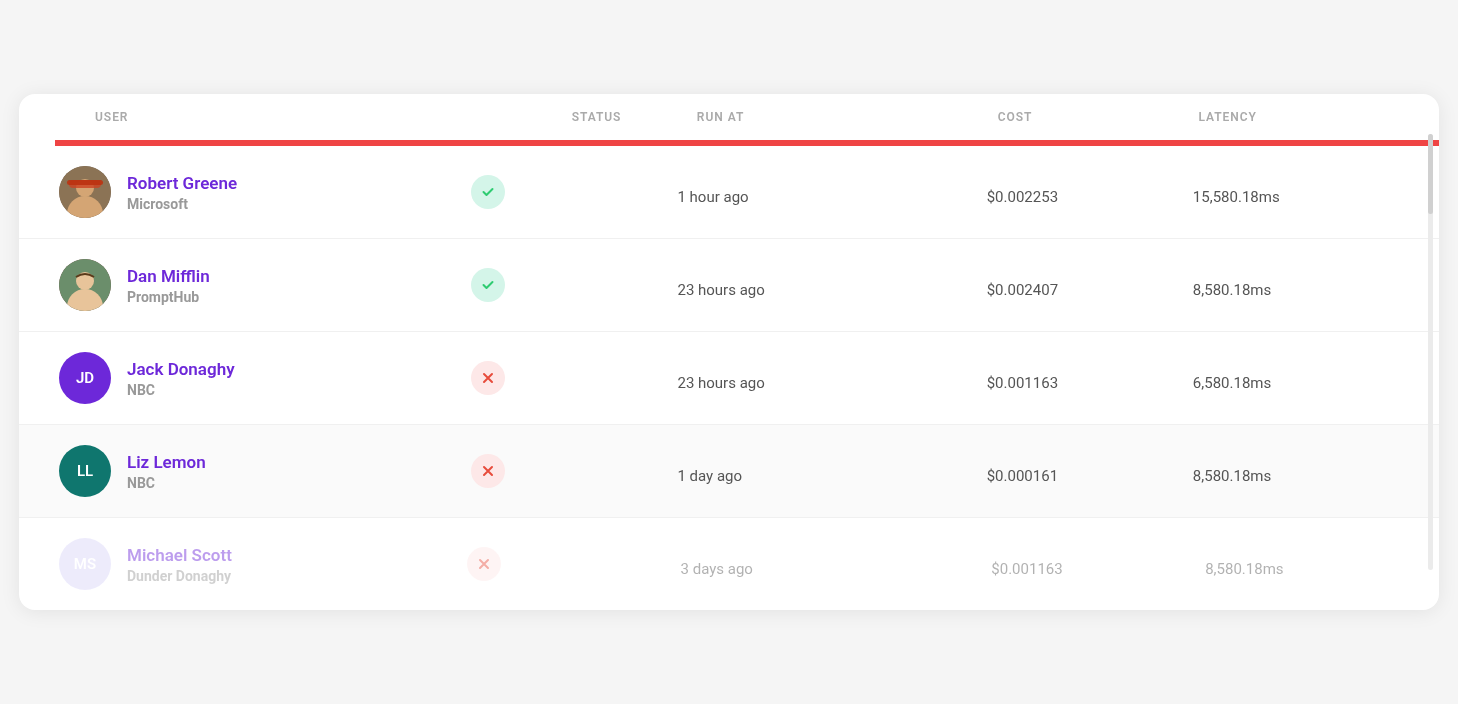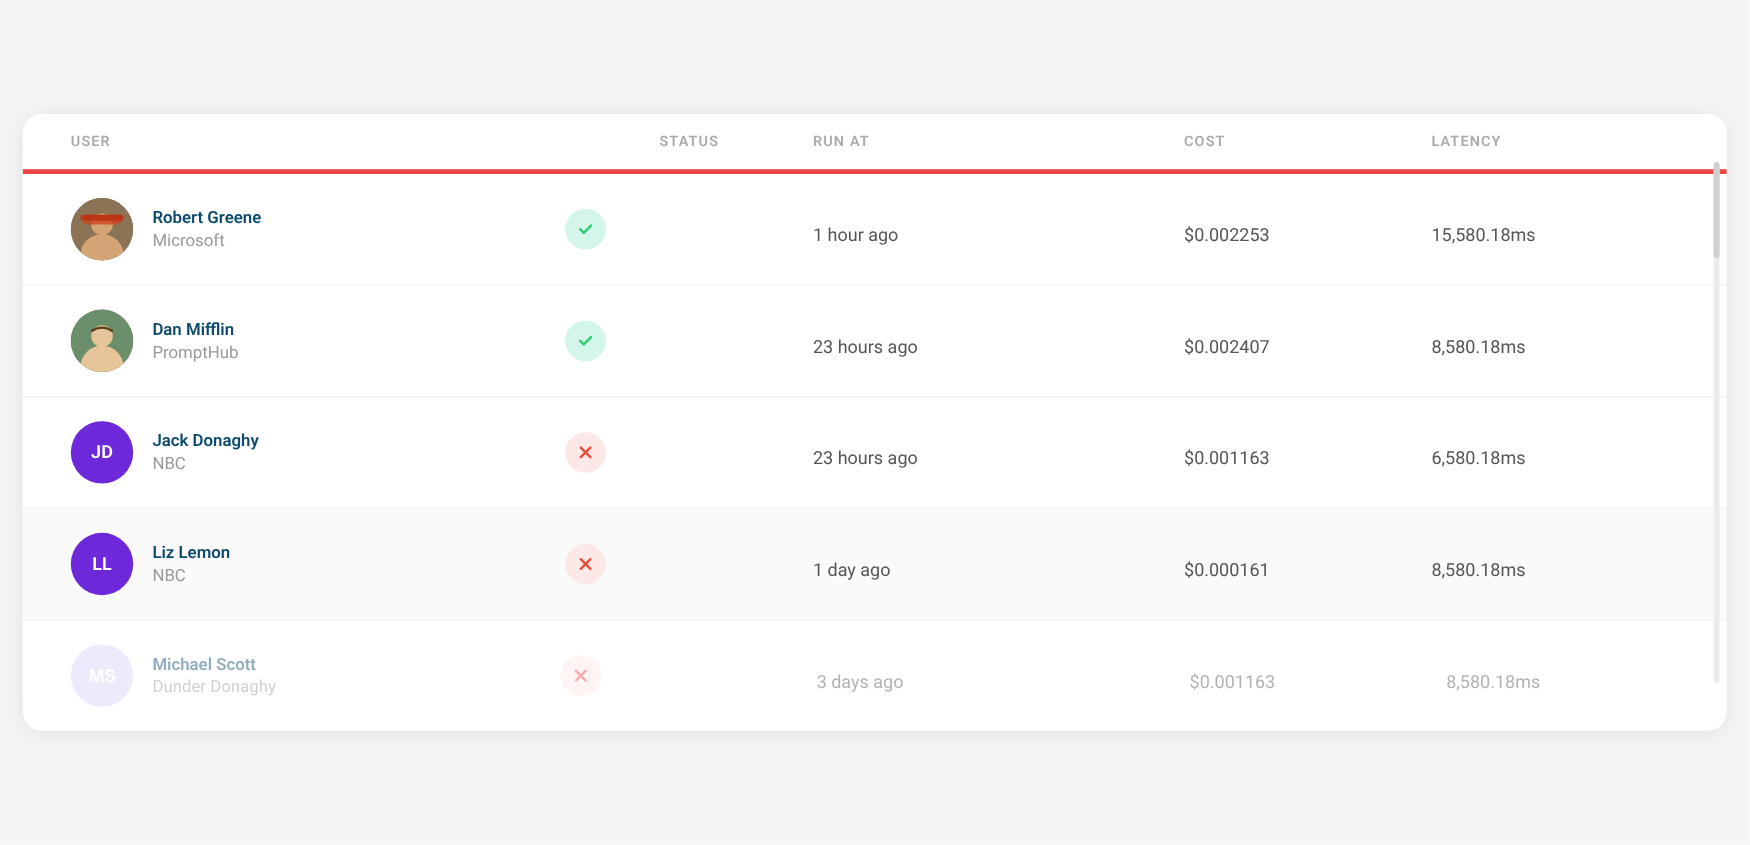--- a/index.html
+++ b/index.html
@@ -22,21 +22,22 @@
       border-radius: 16px;
       width: 1420px;
       overflow: hidden;
       box-shadow: 0 2px 20px rgba(0,0,0,0.08);
     }
 
     .table-header {
       display: grid;
       grid-template-columns: 2fr 1fr 1.5fr 1fr 1fr;
       padding: 16px 40px;
-      border-bottom: 4px solid #ef4444;
+      border-bottom: 6px solid #ef4444;
+      margin-left: 36px;
     }
 
     .table-header .col-label {
       font-size: 12px;
       font-weight: 600;
       color: #aaaaaa;
       letter-spacing: 0.08em;
       text-transform: uppercase;
     }
 
@@ -80,43 +81,43 @@
       font-weight: 600;
       color: #ffffff;
       overflow: hidden;
     }
 
     .avatar-initials-jd {
       background: #6d28d9;
     }
 
     .avatar-initials-ll {
-      background: #6d28d9;
+      background: #0f766e;
     }
 
     .avatar-initials-ms {
       background: #d8d4f8;
     }
 
     .user-info {
       display: flex;
       flex-direction: column;
       gap: 3px;
     }
 
     .user-name {
-      font-size: 14px;
+      font-size: 17px;
       font-weight: 600;
-      color: #0c4a6e;
+      color: #6d28d9;
     }
 
     .user-company {
       font-size: 14px;
       color: #999999;
-      font-weight: 400;
+      font-weight: 700;
     }
 
     .status-cell {
       display: flex;
       align-items: center;
     }
 
     .status-badge {
       width: 34px;
       height: 34px;

